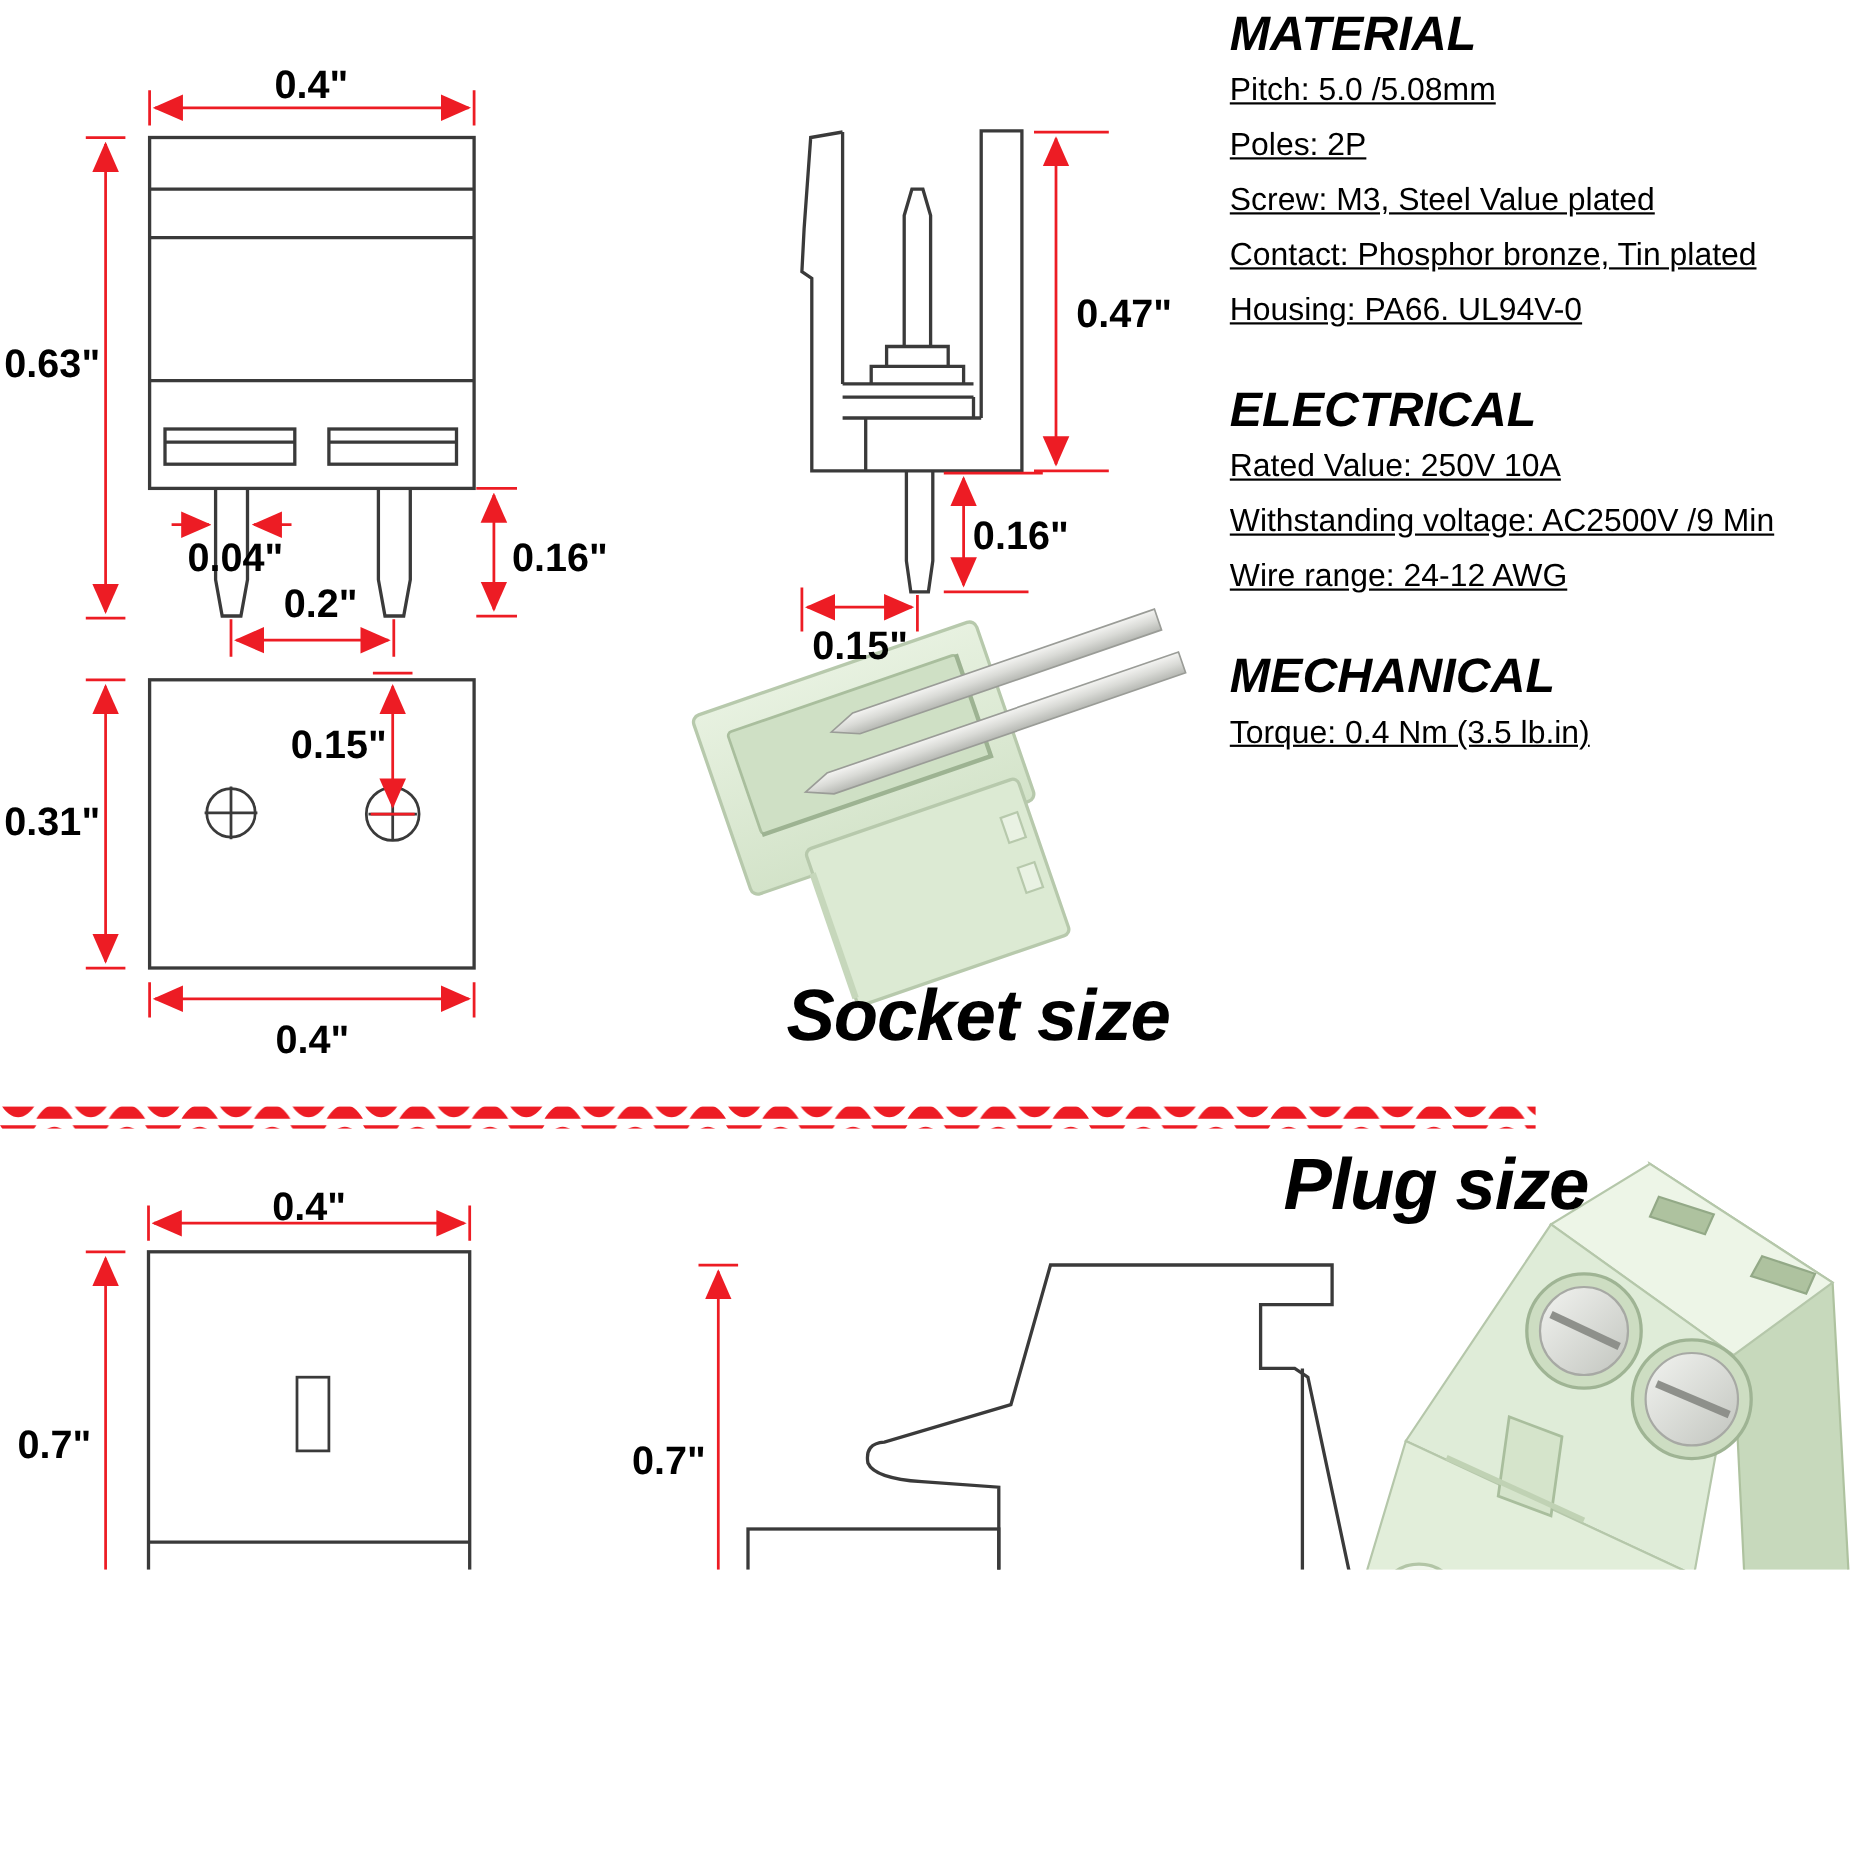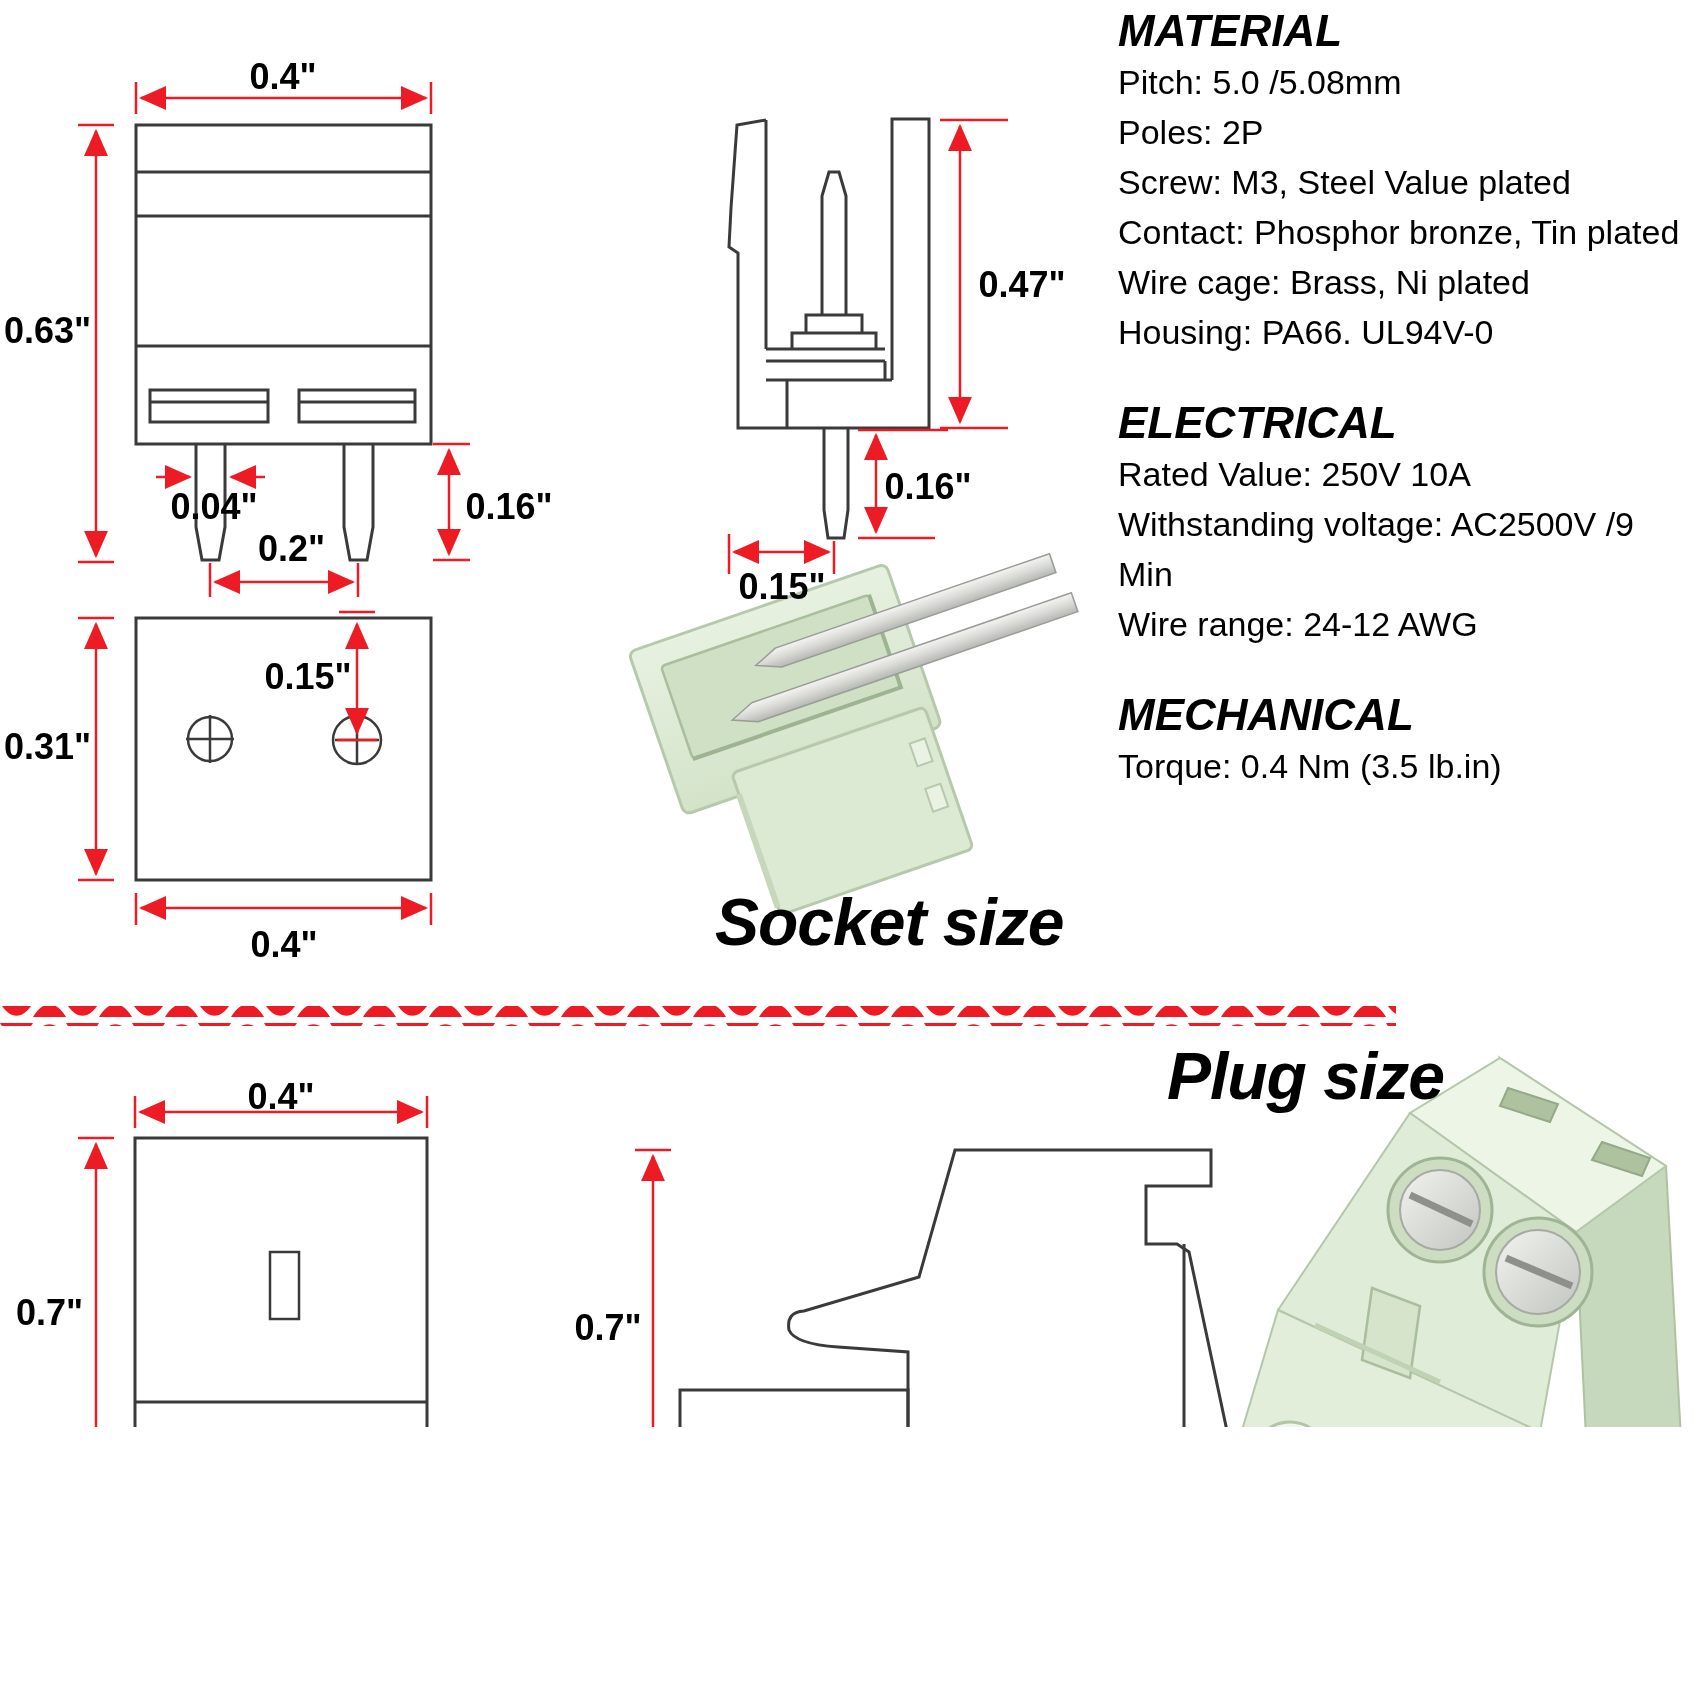--- a/index.html
+++ b/index.html
@@ -4,21 +4,21 @@
 <style>
   html,body{margin:0;padding:0;background:#ffffff;}
   #canvas{position:relative;width:1700px;height:1427px;background:#ffffff;overflow:hidden;
           font-family:"Liberation Sans",sans-serif;}
   #art{position:absolute;left:0;top:0;}
   .dim{position:absolute;font-size:36px;font-weight:700;color:#000;text-align:center;white-space:nowrap;}
   .title{position:absolute;font-size:66px;font-weight:800;font-style:italic;color:#000;white-space:nowrap;
          letter-spacing:-1px;}
   #specs{position:absolute;left:1118px;top:5px;width:575px;color:#000;}
   .spec-head{font-size:44px;line-height:52px;font-weight:800;font-style:italic;letter-spacing:0px;}
-  .spec-line{font-size:34px;line-height:50px;font-weight:400;}
+  .spec-line{font-size:29px;line-height:50px;font-weight:400;text-decoration:underline;}
   .spec-gap{height:40px;}
 </style>
 </head>
 <body>
 
 <div id="canvas">
 
 <svg id="art" width="1700" height="1700" viewBox="0 0 1700 1700">
   <defs>
     <marker id="ar" viewBox="0 0 10 10" refX="9.2" refY="5" markerWidth="11" markerHeight="11" orient="auto-start-reverse">
@@ -181,21 +181,20 @@
   </g>
 </svg>
 
   <div id="specs">
     <div>
       <div class="spec-head">MATERIAL</div>
       <div class="spec-line">Pitch: 5.0 /5.08mm</div>
       <div class="spec-line">Poles: 2P</div>
       <div class="spec-line">Screw: M3, Steel Value plated</div>
       <div class="spec-line">Contact: Phosphor bronze, Tin plated</div>
-      <div class="spec-line">Wire cage: Brass, Ni plated</div>
       <div class="spec-line">Housing: PA66. UL94V-0</div>
     </div>
     <div class="spec-gap"></div>
     <div>
       <div class="spec-head">ELECTRICAL</div>
       <div class="spec-line">Rated Value: 250V 10A</div>
       <div class="spec-line">Withstanding voltage: AC2500V /9 Min</div>
       <div class="spec-line">Wire range: 24-12 AWG</div>
     </div>
     <div class="spec-gap"></div>

